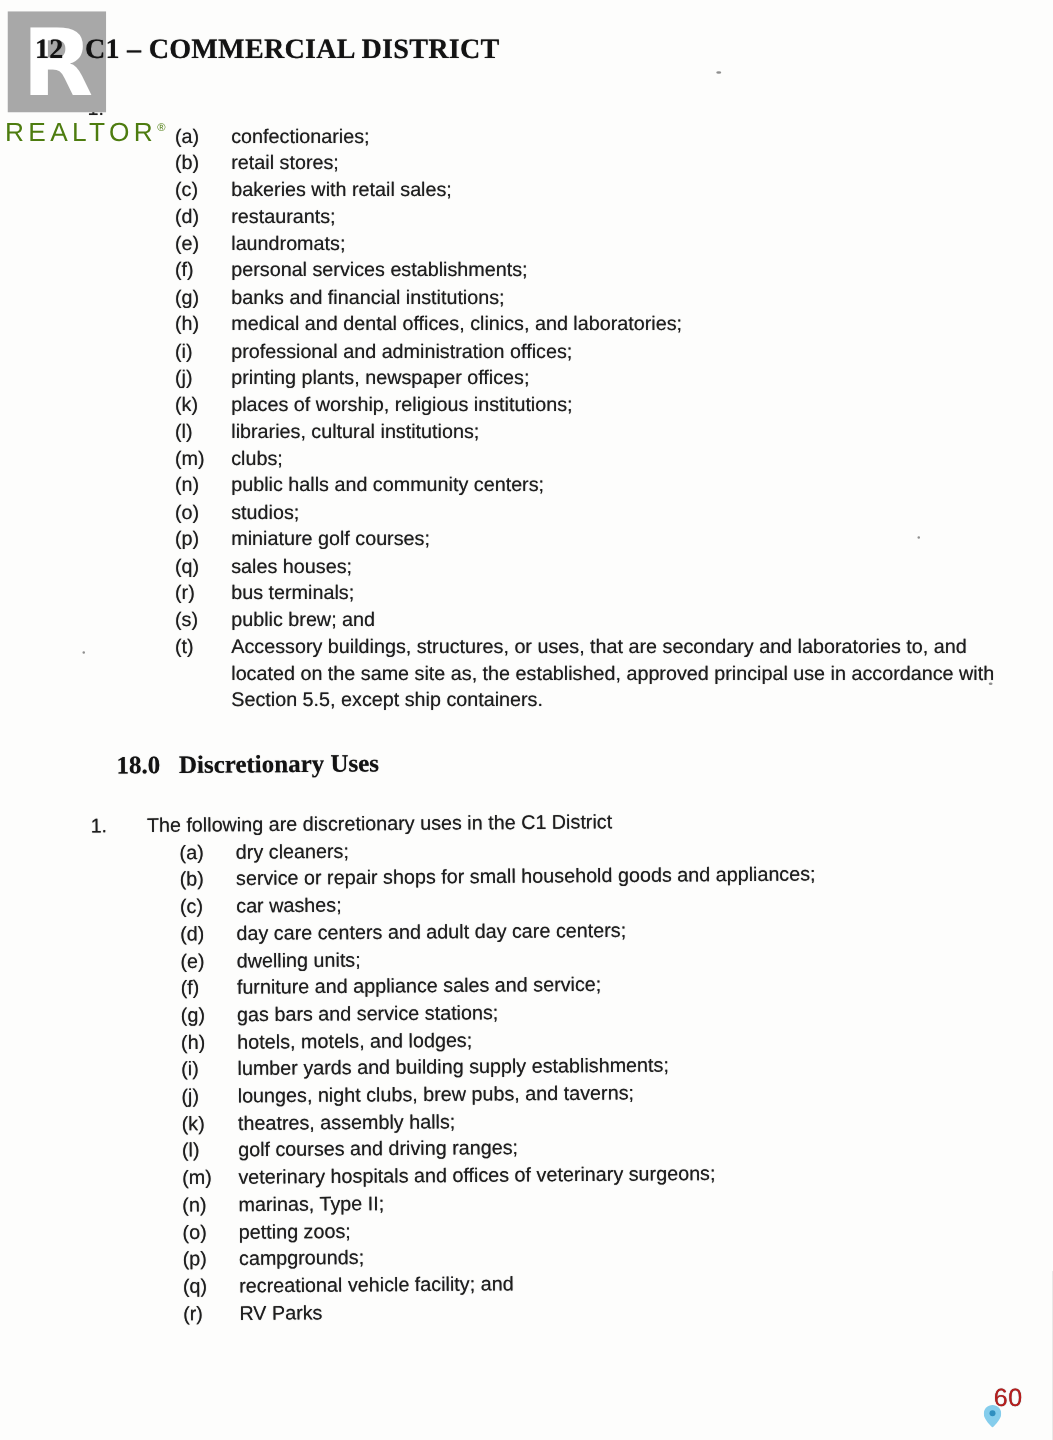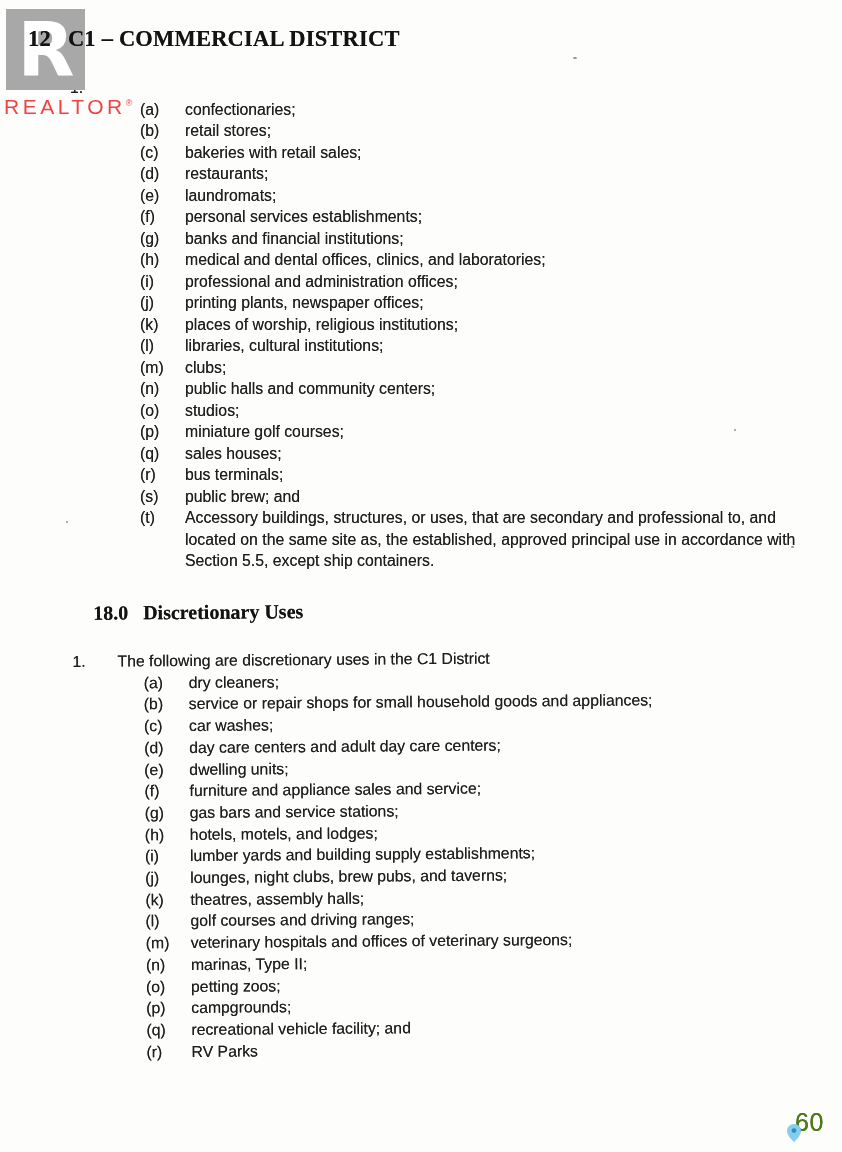--- a/index.html
+++ b/index.html
@@ -7,21 +7,21 @@
   .page {
     width:842px; height:1152px; position:relative; overflow:hidden;
     background:#fdfdfc; color:#1e1e1e;
     font-family:"Liberation Sans", sans-serif;
     text-shadow:0 0 .6px rgba(25,25,25,.75);
   }
   
   .logo { position:absolute; top:9px; left:6px; z-index:1; text-shadow:none; }
   .logo svg { display:block; }
   .wordmark {
-    margin:5px 4px 0 -2px; font-size:21px; color:#ef4444;
+    margin:5px 4px 0 -2px; font-size:21px; color:#4d7c0f;
     letter-spacing:3.5px; white-space:nowrap;
   }
   .wordmark .reg { font-size:9px; vertical-align:super; letter-spacing:0; }
   
   h1 {
     position:relative; z-index:2; padding-top:26px; margin-left:28px;
     font-family:"Liberation Serif", serif; font-weight:700;
     font-size:22.5px; color:#131313; letter-spacing:.2px;
   }
   h1 .chapter { margin-right:17px; }
@@ -38,22 +38,22 @@
   .item-row { display:flex; }
   .item-letter { width:45px; flex:none; }
   .item-text { flex:1; }
   
   .sec2 { transform:rotate(-0.45deg); transform-origin:60px 0; }
   .sec2 h2 { margin:30px 0 0 93px; }
   .sec2 .intro-row { margin-left:72px; margin-top:26px; line-height:21.7px; }
   .sec2 .items { margin-left:143px; line-height:21.7px; }
   
   .page-number {
-    position:absolute; top:1108px; left:795px; font-size:25px;
-    color:#4d7c0f; letter-spacing:.5px;
+    position:absolute; top:1108px; left:795px; font-size:20px;
+    color:#b91c1c; letter-spacing:.5px;
   }
   .pin { position:absolute; top:1124px; left:787px; }
   
   .speck { position:absolute; background:#8f8f8f; border-radius:50%; text-shadow:none; }
   .speck.s1 { left:573px; top:57px;  width:4px; height:2px; }
   .speck.s2 { left:734px; top:429px; width:2px; height:2px; }
   .speck.s3 { left:791px; top:546px; width:3px; height:2px; }
   .speck.s4 { left:66px;  top:521px; width:2px; height:2px; }
 </style>
 </head>
@@ -147,21 +147,21 @@
         <div class="item-row">
         <span class="item-letter">(r)</span>
         <span class="item-text">bus terminals;</span>
       </div>
         <div class="item-row">
         <span class="item-letter">(s)</span>
         <span class="item-text">public brew; and</span>
       </div>
         <div class="item-row">
         <span class="item-letter">(t)</span>
-        <span class="item-text">Accessory buildings, structures, or uses, that are secondary and professional to, and located on the same site as, the established, approved principal use in accordance with Section 5.5, except ship containers.</span>
+        <span class="item-text">Accessory buildings, structures, or uses, that are secondary and laboratories to, and located on the same site as, the established, approved principal use in accordance with Section 5.5, except ship containers.</span>
       </div>
       </div>
   </section>
 
   <section class="sec2">
     <h2><span class="sec-num">18.0</span><span>Discretionary Uses</span></h2>
     <div class="intro-row">
       <span class="intro-num">1.</span>
       <span class="intro-text">The following are discretionary uses in the C1 District</span>
     </div>

